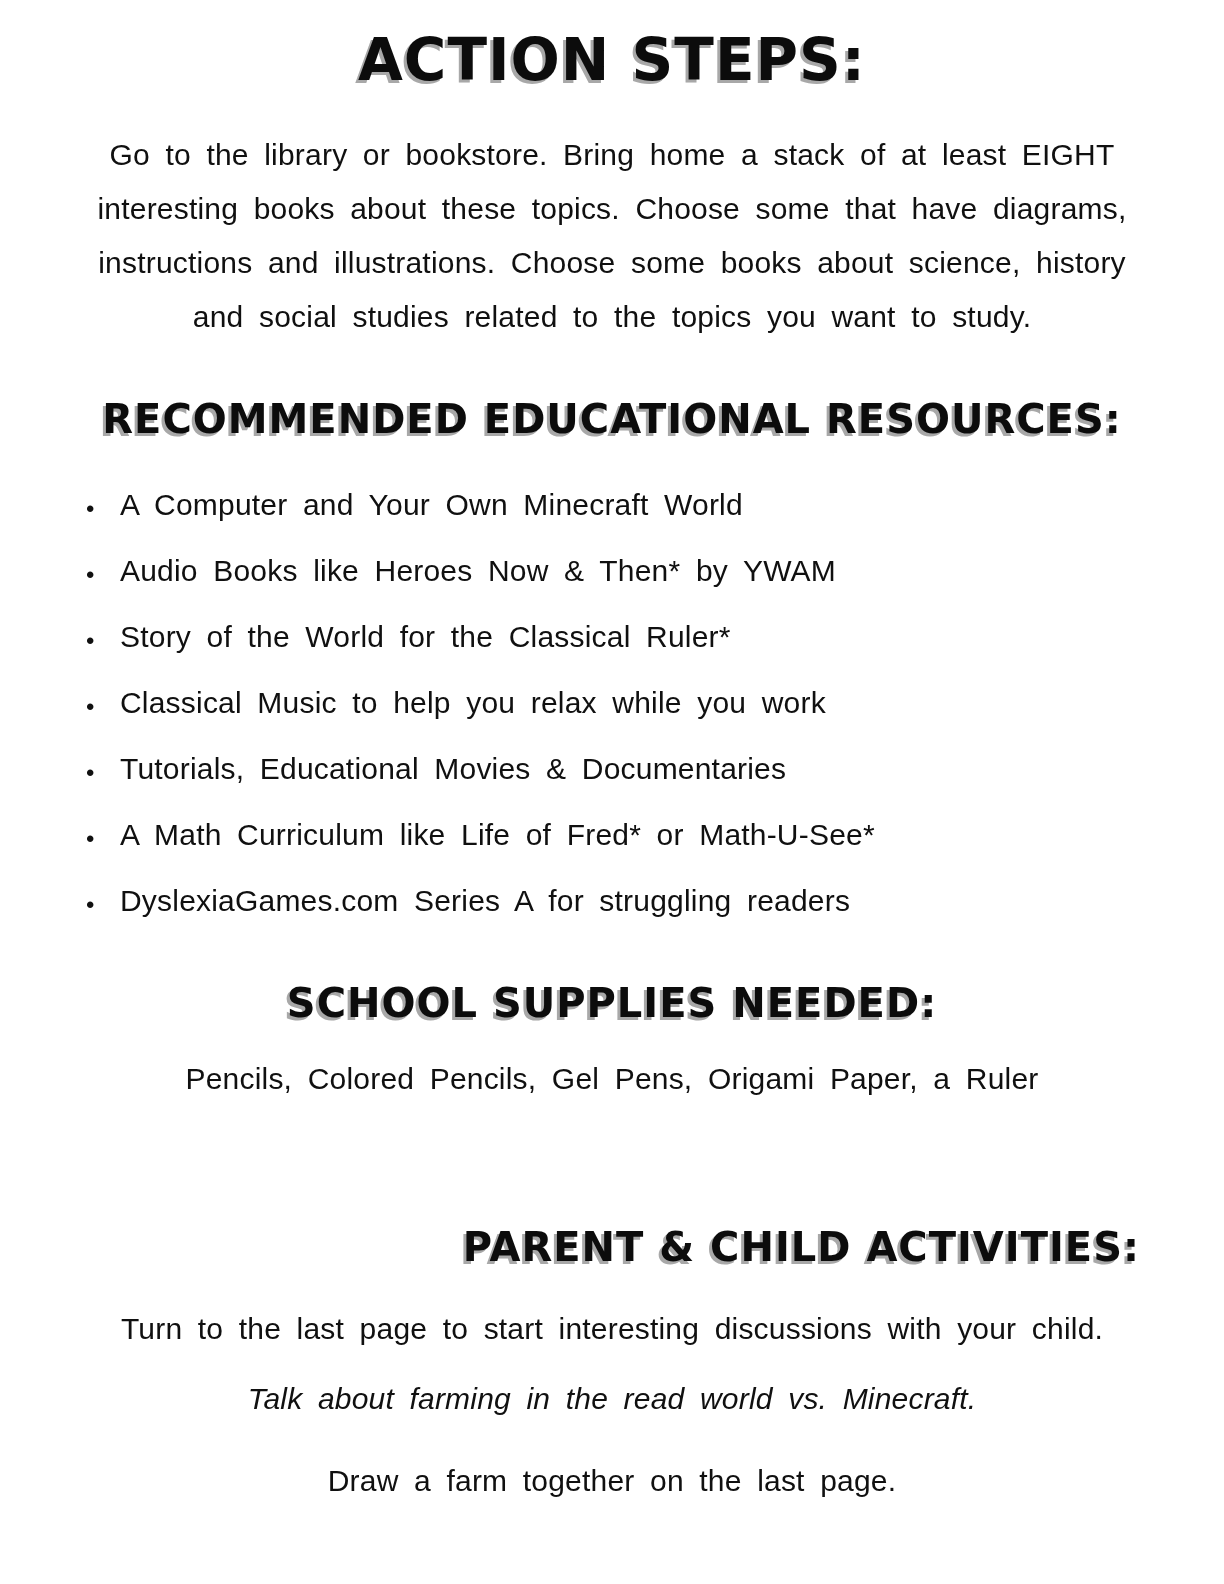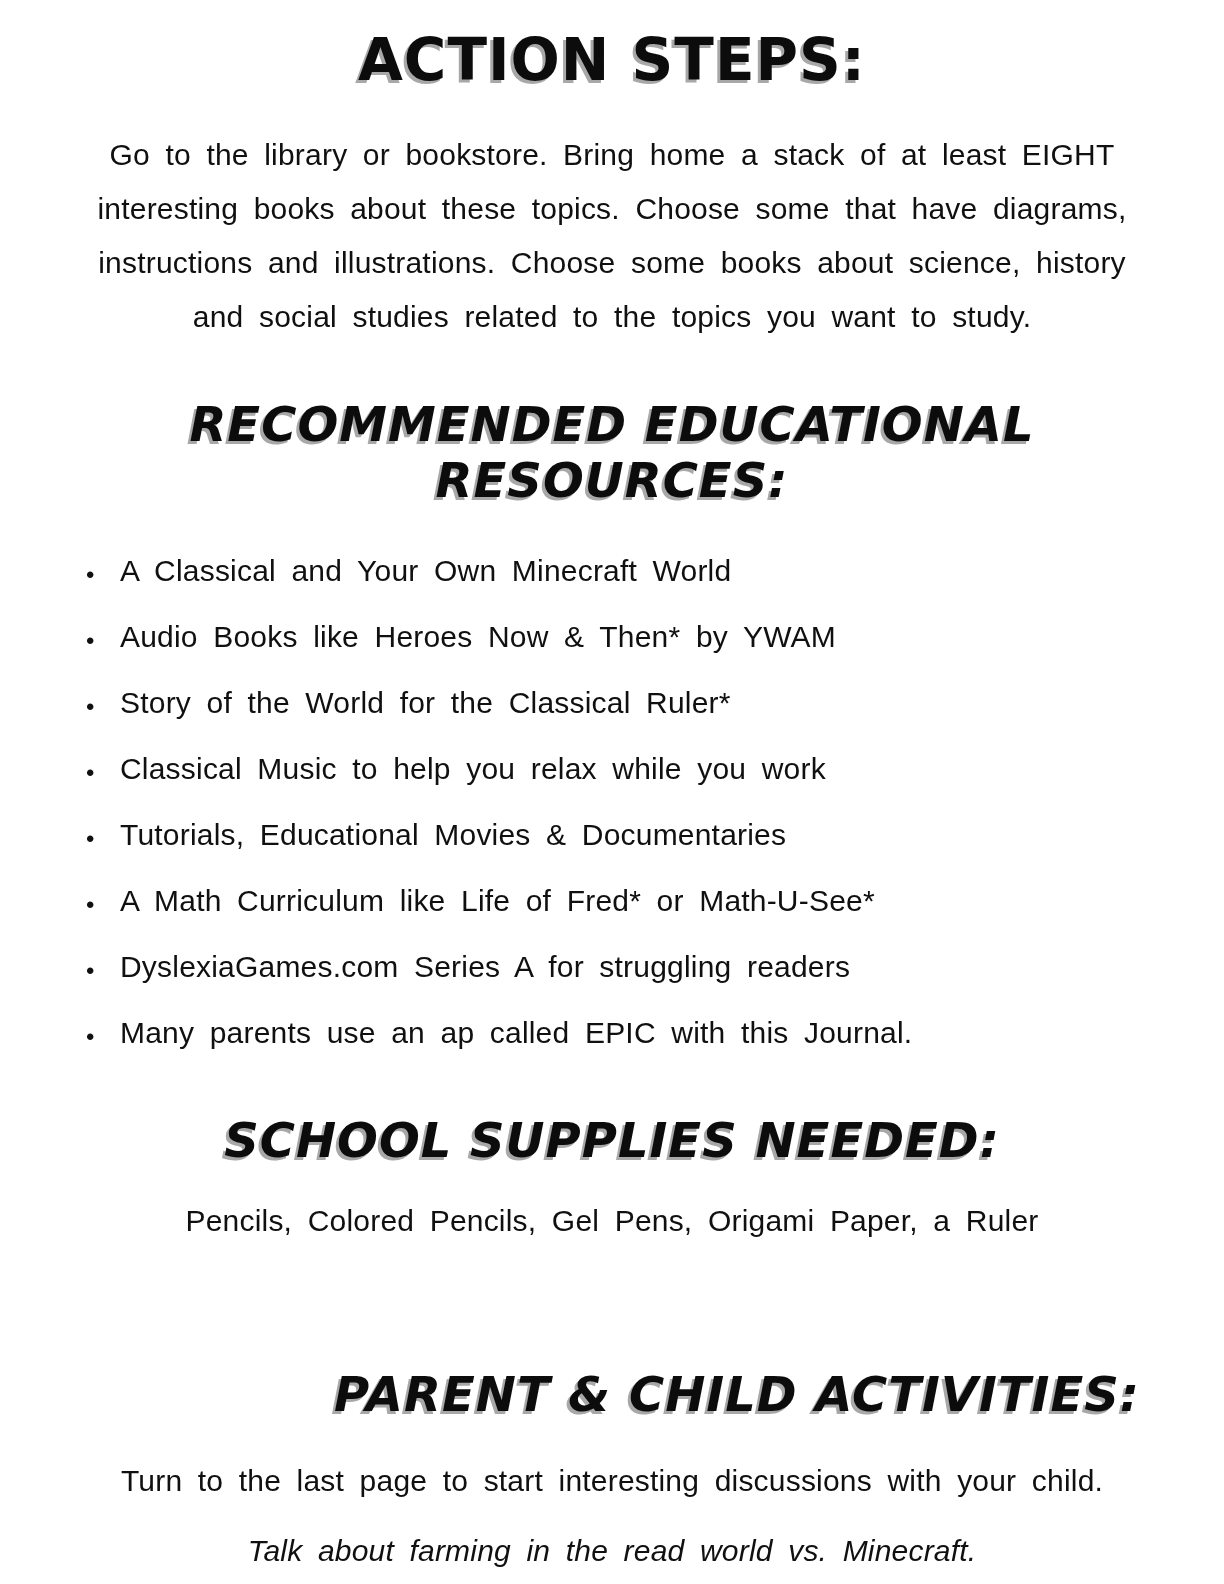--- a/index.html
+++ b/index.html
@@ -29,22 +29,21 @@
     color: #0c0c0c;
     text-shadow: -3px 3px 0 #a8a8a8;
     letter-spacing: 1px;
     margin: 0;
   }
   .h1-display {
     font-size: 58px;
     margin: 14px 0 34px 0;
   }
   .h2-display {
-    font-size: 48px;
-    font-style: italic;
+    font-size: 40px;
   }
   .h2-resources { margin: 52px 0 18px 0; }
   .h2-supplies  { margin: 60px 0 26px 0; }
   .h2-activities{ margin: 118px 0 32px 0; text-align: right; }
 
   
   .body-text {
     font-size: 30px;
     line-height: 54px;
     word-spacing: 7px;
@@ -90,28 +89,27 @@
 
 <div class="page">
 
   <h1 class="display h1-display">ACTION STEPS:</h1>
 
   <p class="body-text intro">Go to the library or bookstore. Bring home a stack of at least EIGHT interesting books about these topics. Choose some that have diagrams, instructions and illustrations. Choose some books about science, history and social studies related to the topics you want to study.</p>
 
   <h2 class="display h2-display h2-resources">RECOMMENDED EDUCATIONAL RESOURCES:</h2>
 
   <ul class="resource-list">
-    <li>A Classical and Your Own Minecraft World</li>
+    <li>A Computer and Your Own Minecraft World</li>
     <li>Audio Books like Heroes Now &amp; Then* by YWAM</li>
     <li>Story of the World for the Classical Ruler*</li>
     <li>Classical Music to help you relax while you work</li>
     <li>Tutorials, Educational Movies &amp; Documentaries</li>
     <li>A Math Curriculum like Life of Fred* or Math-U-See*</li>
     <li>DyslexiaGames.com Series A for struggling readers</li>
-    <li>Many parents use an ap called EPIC with this Journal.</li>
   </ul>
 
   <h2 class="display h2-display h2-supplies">SCHOOL SUPPLIES NEEDED:</h2>
 
   <p class="body-text centered supplies-line">Pencils, Colored Pencils, Gel Pens, Origami Paper, a Ruler</p>
 
   <h2 class="display h2-display h2-activities">PARENT &amp; CHILD ACTIVITIES:</h2>
 
   <p class="body-text centered activity-line-1">Turn to the last page to start interesting discussions with your child.</p>
 

